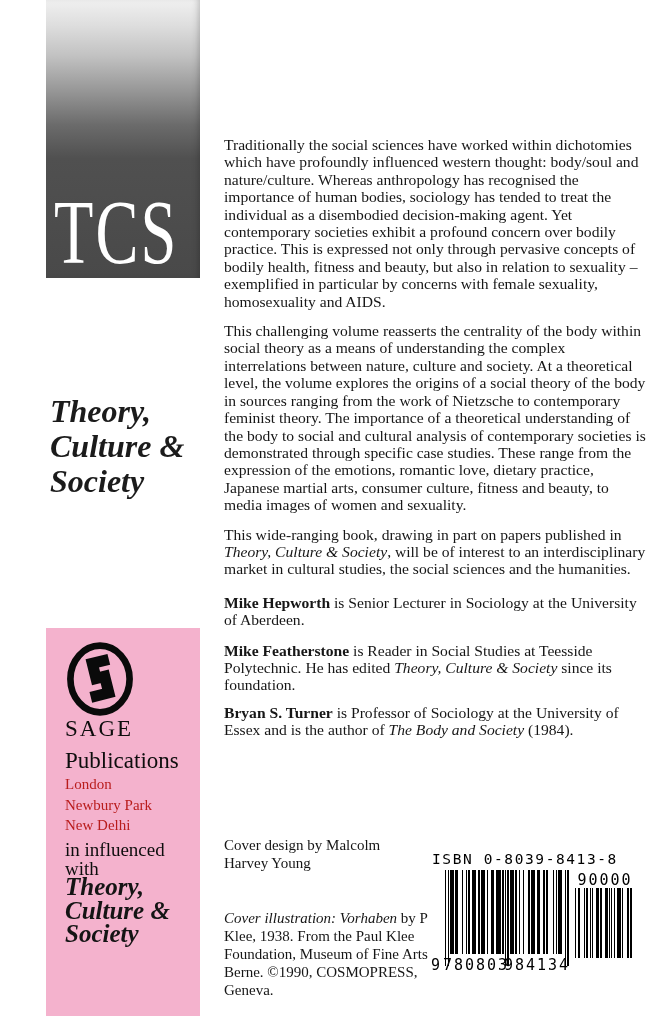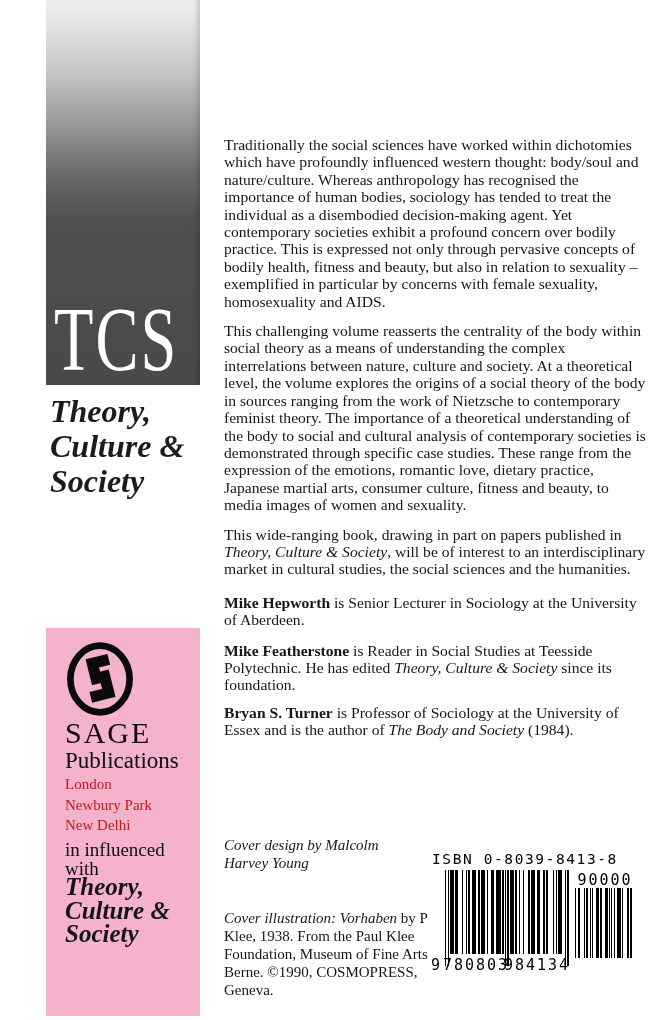--- a/index.html
+++ b/index.html
@@ -1,33 +1,33 @@
 <!DOCTYPE html>
 <html><head>
 <meta charset="utf-8">
 <style>
   html,body{margin:0;padding:0;background:#ffffff;}
   #page{position:relative;width:660px;height:1020px;background:#ffffff;overflow:hidden;
         font-family:"Liberation Serif", serif;color:#161616;}
 
   
-  .gray-block{position:absolute;left:46px;top:0;width:154px;height:385px;
+  .gray-block{position:absolute;left:46px;top:0;width:154px;height:278px;
     background:linear-gradient(180deg,#f0f0f0 0%,#dedede 9%,#c2c2c2 20%,#999999 32%,
                #6b6b6b 45%,#505050 57%,#494949 100%);
     box-shadow:inset -5px 0 7px -4px rgba(0,0,0,.25);}
   .tcs{position:absolute;left:8px;bottom:0px;color:#ffffff;
        font-family:"Liberation Serif",serif;font-size:92px;line-height:1;
        letter-spacing:3px;transform:scaleX(.70);transform-origin:left bottom;white-space:nowrap;}
   .journal-main{position:absolute;left:50px;top:394px;width:160px;
        font-style:italic;font-weight:700;font-size:32px;line-height:35px;color:#1b1b1b;}
 
   
   .pink-block{position:absolute;left:46px;top:628px;width:154px;height:388px;background:#f4b2cd;}
   .sage-logo{position:absolute;left:17px;top:13px;width:74px;height:76px;}
-  .sage-name{position:absolute;left:19px;top:88px;font-size:30px;letter-spacing:2px;color:#0d0d0d;}
+  .sage-name{position:absolute;left:19px;top:88px;font-size:23px;letter-spacing:2px;color:#0d0d0d;}
   .sage-pub{position:absolute;left:19px;top:120px;font-size:23px;color:#0d0d0d;}
   .sage-cities{position:absolute;left:19px;top:146px;font-size:15px;line-height:20.5px;color:#b91c1c;}
   .sage-assoc{position:absolute;left:19px;top:213px;width:118px;font-size:19px;line-height:18.5px;color:#0d0d0d;}
   .sage-journal{position:absolute;left:19px;top:247px;width:130px;
        font-style:italic;font-weight:700;font-size:25px;line-height:23.5px;color:#141414;}
 
   
   .blurb{position:absolute;left:224px;top:136px;width:424px;font-size:15.6px;line-height:17.4px;}
   .blurb p{margin:0 0 12px 0;}
   .blurb p.bio{margin:0 0 10px 0;}
@@ -86,21 +86,21 @@
 
   <div class="blurb">
     <p><span>Traditionally the social sciences have worked within dichotomies which have profoundly influenced western thought: body/soul and nature/culture. Whereas anthropology has recognised the importance of human bodies, sociology has tended to treat the individual as a disembodied decision-making agent. Yet contemporary societies exhibit a profound concern over bodily practice. This is expressed not only through pervasive concepts of bodily health, fitness and beauty, but also in relation to sexuality – exemplified in particular by concerns with female sexuality, homosexuality and AIDS.</span></p>
     <p><span>This challenging volume reasserts the centrality of the body within social theory as a means of understanding the complex interrelations between nature, culture and society. At a theoretical level, the volume explores the origins of a social theory of the body in sources ranging from the work of Nietzsche to contemporary feminist theory. The importance of a theoretical understanding of the body to social and cultural analysis of contemporary societies is demonstrated through specific case studies. These range from the expression of the emotions, romantic love, dietary practice, Japanese martial arts, consumer culture, fitness and beauty, to media images of women and sexuality.</span></p>
     <p style="margin-bottom:16px;"><span>This wide-ranging book, drawing in part on papers published in </span><span style="font-style: italic;">Theory, Culture &amp; Society</span><span>, will be of interest to an interdisciplinary market in cultural studies, the social sciences and the humanities.</span></p>
     <p class="bio" style="margin-bottom:13px;"><span style="font-weight: 700;">Mike Hepworth</span><span> is Senior Lecturer in Sociology at the University of Aberdeen.</span></p>
     <p class="bio"><span style="font-weight: 700;">Mike Featherstone</span><span> is Reader in Social Studies at Teesside Polytechnic. He has edited </span><span style="font-style: italic;">Theory, Culture &amp; Society</span><span> since its foundation.</span></p>
     <p class="bio"><span style="font-weight: 700;">Bryan S. Turner</span><span> is Professor of Sociology at the University of Essex and is the author of </span><span style="font-style: italic;">The Body and Society</span><span> (1984).</span></p>
   </div>
 
-  <div class="credit-design"><span style="font-style: italic; margin-top: 48px;">Cover design by Malcolm Harvey Young</span></div>
+  <div class="credit-design"><span style=" margin-top: 48px;">Cover design by Malcolm Harvey Young</span></div>
   <div class="credit-illu"><span style="font-style: italic;">Cover illustration: Vorhaben</span><span> by Paul Klee, 1938. From the Paul Klee Foundation, Museum of Fine Arts, Berne. ©1990, COSMOPRESS, Geneva.</span></div>
 
   <div class="barcode-area">
     <div class="isbn-label">ISBN 0-8039-8413-8</div>
     <div class="ean-main" id="ean-main"><svg width="150" height="108" shape-rendering="crispEdges">
           <rect x="15.00" y="0" width="1.3" height="96" fill="#000"></rect>
           <rect x="17.60" y="0" width="1.3" height="96" fill="#000"></rect>
           <rect x="20.20" y="0" width="1.3" height="84" fill="#000"></rect>
           <rect x="21.50" y="0" width="1.3" height="84" fill="#000"></rect>
           <rect x="22.80" y="0" width="1.3" height="84" fill="#000"></rect>

